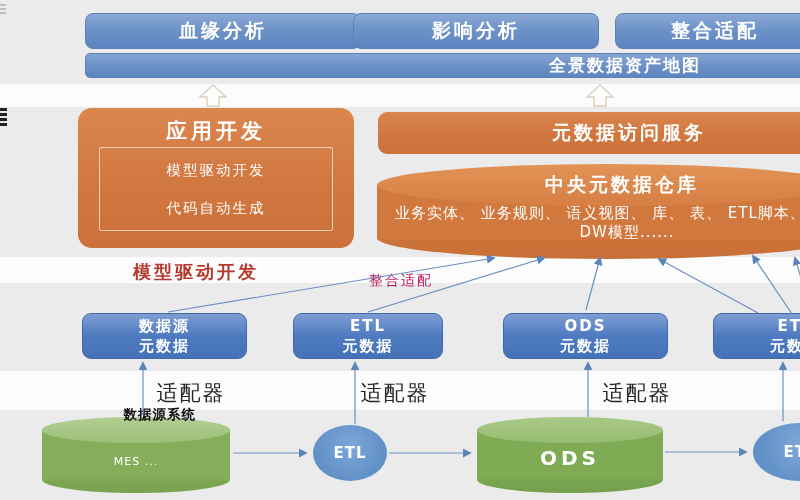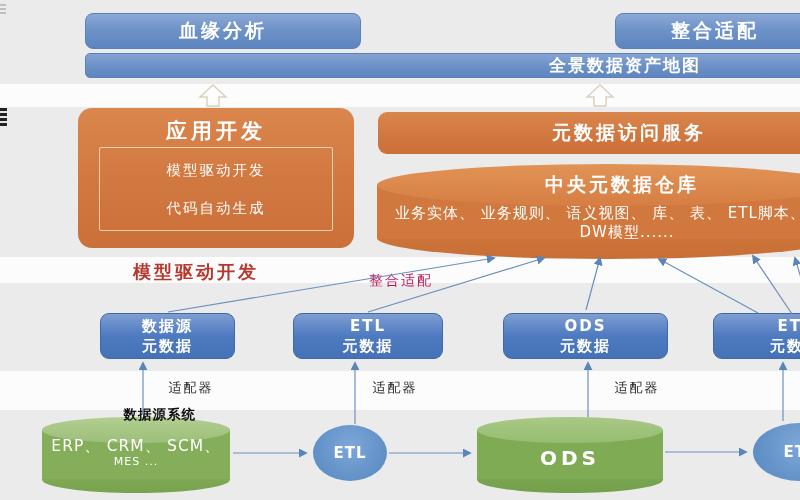--- a/index.html
+++ b/index.html
@@ -116,21 +116,21 @@
   .cap-red{
     position:absolute;left:133px;top:260px;color:#b5382e;
     font-size:18px;font-weight:bold;letter-spacing:3px;z-index:4;white-space:nowrap;
   }
   .cap-integrate{
     position:absolute;left:369px;top:272px;color:#be185d;
     font-size:14px;letter-spacing:2px;z-index:4;white-space:nowrap;
   }
   .cap-adapter{
     position:absolute;top:379px;width:70px;text-align:center;color:#262626;
-    font-size:13px;letter-spacing:2px;z-index:4;white-space:nowrap;
+    font-size:21px;letter-spacing:2px;z-index:4;white-space:nowrap;
   }
   #adp1{left:156px;} #adp2{left:360px;} #adp3{left:602px;}
   .cap-src{
     position:absolute;left:70px;top:406px;width:126px;text-align:right;color:#101010;
     font-size:13.5px;font-weight:bold;letter-spacing:1px;z-index:5;white-space:nowrap;
   }
 
   
   .frag-top{position:absolute;left:0;top:4px;width:6px;height:11px;z-index:4;
     background:repeating-linear-gradient(180deg,#bfbfbf 0 2px,#ededed 2px 4px);}
@@ -147,20 +147,23 @@
   <div class="band" id="band1"></div>
   <div class="band" id="band2"></div>
   <div class="band" id="band3"></div>
   <div class="band" id="band4"></div>
 
   <div class="frag-top"></div>
   <div class="frag-mid"></div>
 
   <div class="btn-blue" style="left:85px;width:276px;">
     <span>血缘分析</span>
+  </div>
+  <div class="btn-blue" style="left:353px;width:246px;">
+    <span>影响分析</span>
   </div>
   <div class="btn-blue" style="left:615px;width:200px;">
     <span>整合适配</span>
   </div>
 
   <div class="map-bar">
     <span>全景数据资产地图</span>
   </div>
 
   <div class="appdev">
@@ -184,42 +187,41 @@
     <div class="txt t-line2">DW模型......</div>
   </div>
 
   <div class="cap-red">模型驱动开发</div>
   <div class="cap-integrate">整合适配</div>
   <div class="cap-adapter" id="adp1">适配器</div>
   <div class="cap-adapter" id="adp2">适配器</div>
   <div class="cap-adapter" id="adp3">适配器</div>
   <div class="cap-src">数据源系统</div>
 
-  <div class="meta-box" style="left:100px;width:135px;">
+  <div class="meta-box" style="left:82px;width:165px;">
     <span>数据源</span>
     <span>元数据</span>
   </div>
   <div class="meta-box" style="left:293px;width:150px;">
     <span>ETL</span>
     <span>元数据</span>
   </div>
   <div class="meta-box" style="left:503px;width:165px;">
     <span>ODS</span>
     <span>元数据</span>
   </div>
   <div class="meta-box" style="left:713px;width:165px;">
     <span>ETL</span>
     <span>元数据</span>
   </div>
 
   <div class="cyl" id="src-cyl">
     <div class="base"></div>
     <div class="body"></div>
     <div class="cap"></div>
-    <div class="txt t-line1">ERP、 CRM、 SCM、</div>
     <div class="txt t-line2">MES ...</div>
   </div>
 
   <div class="etl-ellipse" id="etl1">
     <span>ETL</span>
   </div>
 
   <div class="cyl" id="ods-cyl">
     <div class="base"></div>
     <div class="body"></div>

